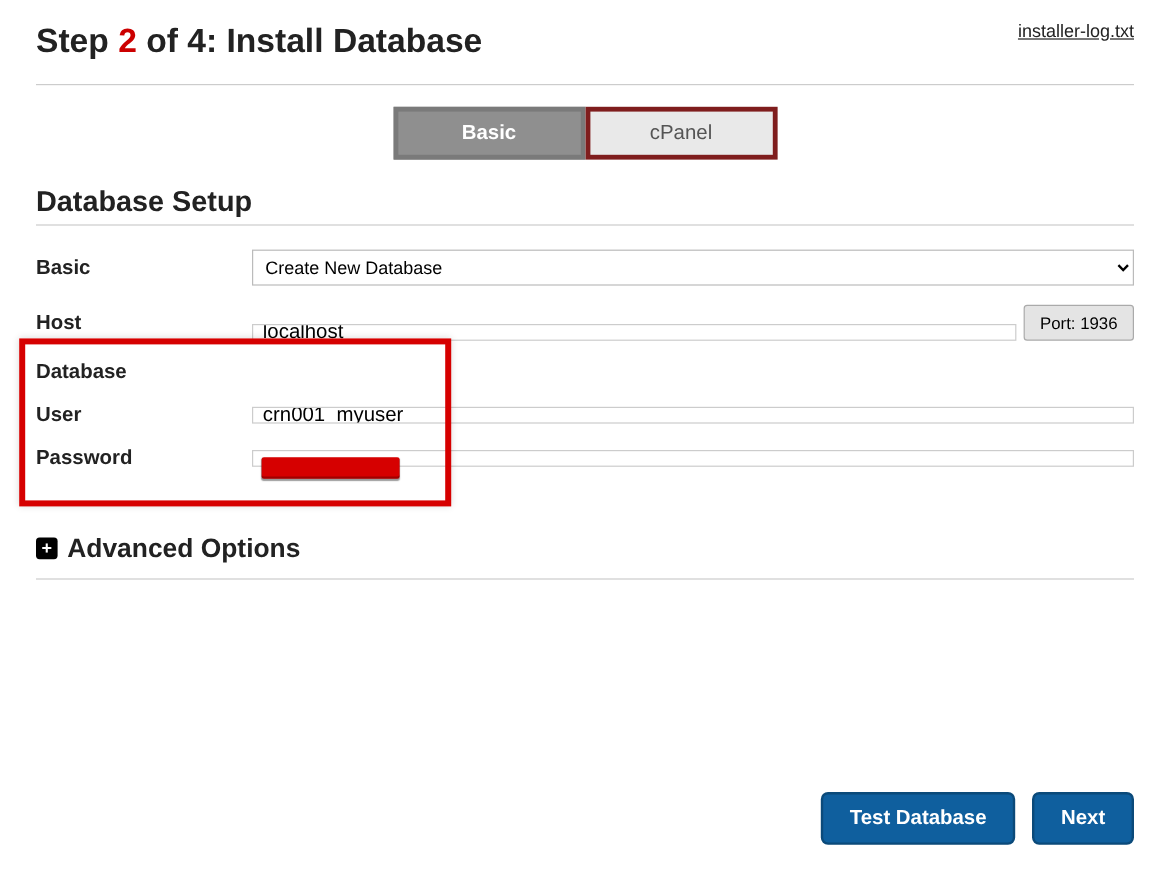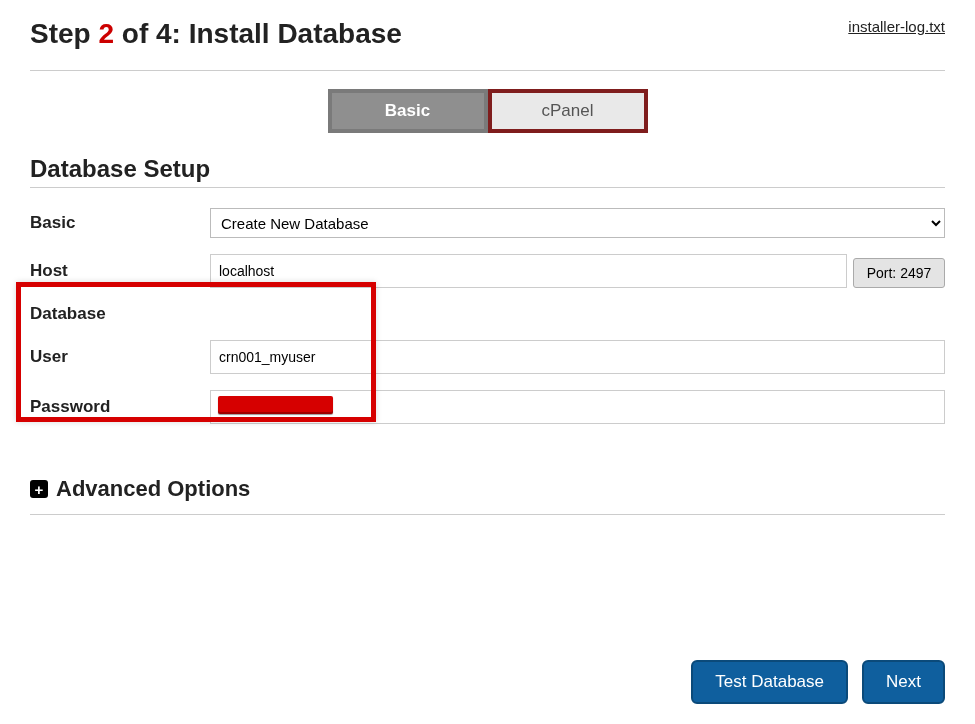--- a/index.html
+++ b/index.html
@@ -83,22 +83,22 @@
   select.full {
     width: 100%;
     height: 30px;
     font-size: 15px;
     padding: 4px 6px;
     border: 1px solid #bbb;
     background: #fff;
   }
   input[type=text], input[type=password] {
     width: 100%;
-    height: 34px;
-    font-size: 14px;
+    height: 14px;
+    font-size: 17px;
     padding: 4px 8px;
     border: 1px solid #ccc;
     outline: none;
   }
   .host-row input[type=text] {
     flex: 1;
   }
   .port-btn {
     margin-left: 6px;
     height: 30px;
@@ -162,21 +162,21 @@
     gap: 14px;
   }
   .btn {
     padding: 10px 22px;
     font-size: 17px;
     background: #0f5f9e;
     color: #fff;
     border: 2px solid #0b4a7a;
     border-radius: 6px;
     cursor: pointer;
-    font-weight: 400;
+    font-weight: 700;
   }
 </style>
 </head>
 <body>
 
 <div class="header-row">
   <div class="step-title">
     <span>Step </span><span class="step-num">2</span><span> of 4: Install Database</span>
   </div>
   <a href="#" class="log-link">installer-log.txt</a>
@@ -197,21 +197,21 @@
       <select class="full">
         <option selected="">Create New Database</option>
       </select>
     </div>
   </div>
 
   <div class="form-row host-row">
     <div class="form-label">Host</div>
     <div class="form-control">
       <input type="text" value="localhost" style="">
-      <button class="port-btn">Port: 2497</button>
+      <button class="port-btn">Port: 1936</button>
     </div>
   </div>
 
   <div class="form-row">
     <div class="form-label">Database</div>
   </div>
 
   <div class="form-row">
     <div class="form-label">User</div>
     <div class="form-control">

